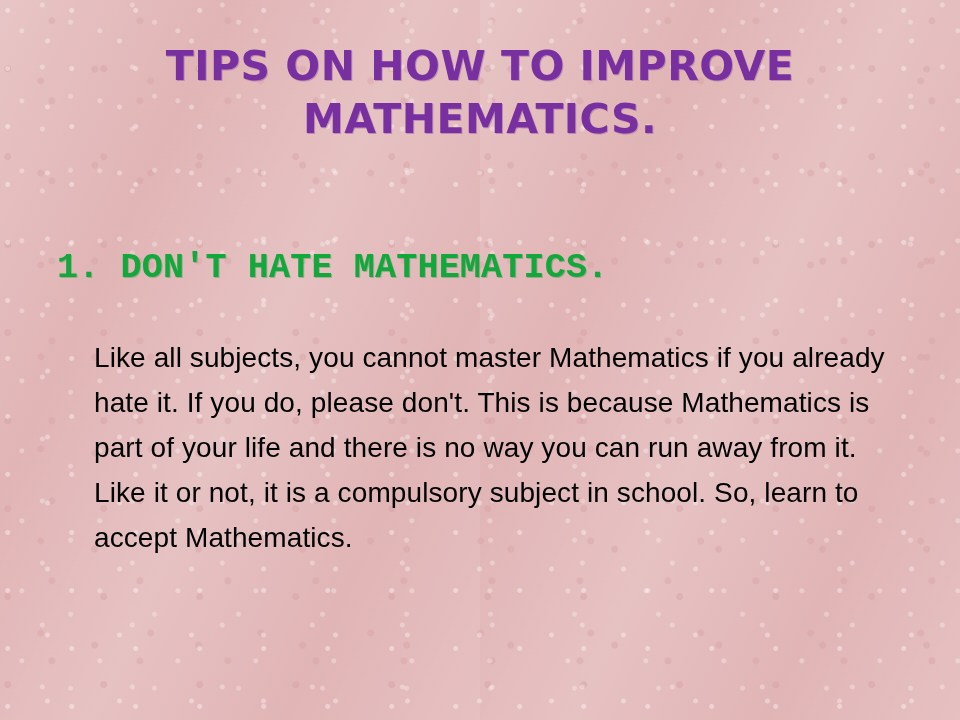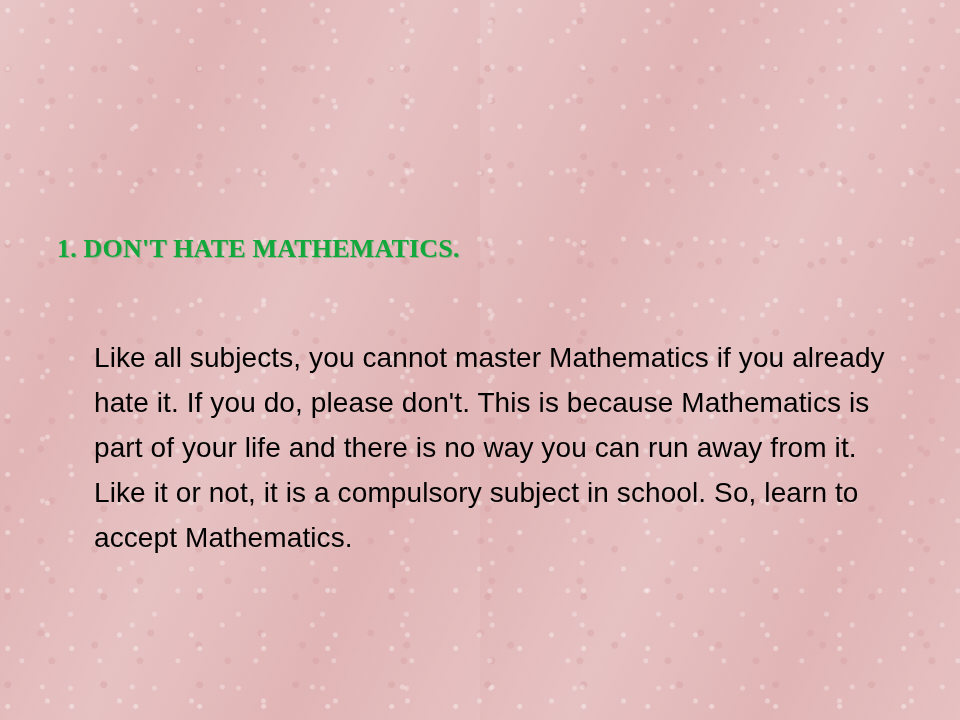--- a/index.html
+++ b/index.html
@@ -46,25 +46,25 @@
     font-weight: bold;
     font-size: 41px;
     letter-spacing: 0.5px;
     line-height: 1.30;
     text-transform: uppercase;
     text-shadow: 1px 1px 0 rgba(120,48,160,0.35);
   }
   .tip-heading {
     position: absolute;
     left: 57px;
-    top: 234px;
+    top: 248px;
     color: #12a83c;
-    font-family: Liberation Serif, serif;
+    font-family: Liberation Mono, monospace;
     font-weight: bold;
-    font-size: 26px;
+    font-size: 35px;
     letter-spacing: 0.2px;
     text-transform: uppercase;
     text-shadow: 1px 1px 0 rgba(10,130,45,0.30);
   }
   .tip-body {
     position: absolute;
     left: 94px;
     top: 335px;
     width: 800px;
     color: #000000;
@@ -72,18 +72,19 @@
     font-size: 28px;
     line-height: 45px;
     letter-spacing: 0.1px;
   }
 </style>
 </head>
 <body>
 
 <div class="slide">
 
+  <div class="slide-title">TIPS ON HOW TO IMPROVE MATHEMATICS.</div>
 
   <div class="tip-heading">1. DON'T HATE MATHEMATICS.</div>
 
   <div class="tip-body">Like all subjects,  you cannot master Mathematics if you already hate it. If you do, please don't. This is because Mathematics is part of your life and there is no way you can run away from it. Like it or not, it is a compulsory subject in school. So, learn to accept Mathematics.</div>
 
 </div>
 
 </body></html>

